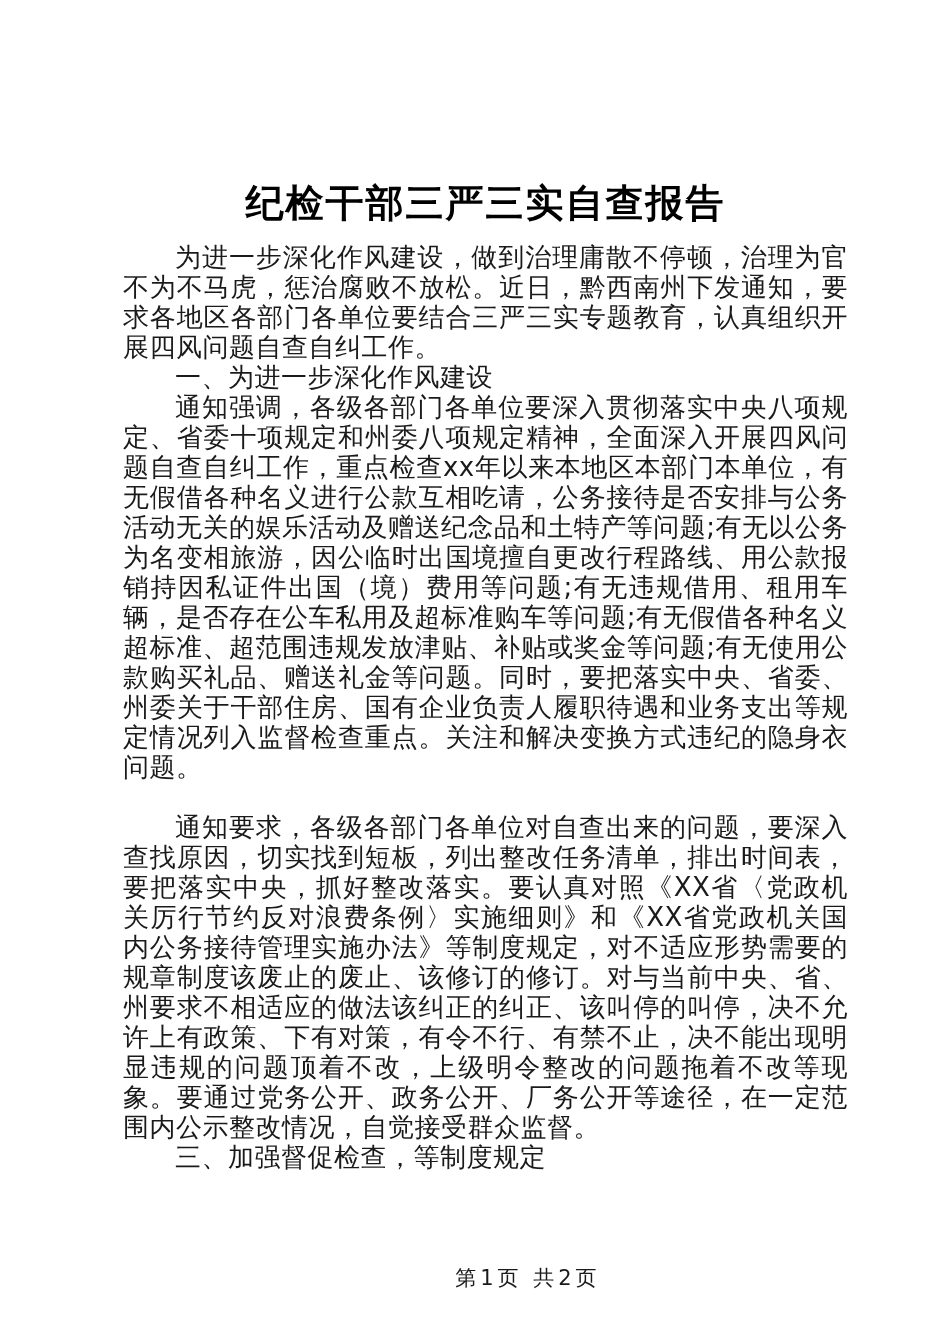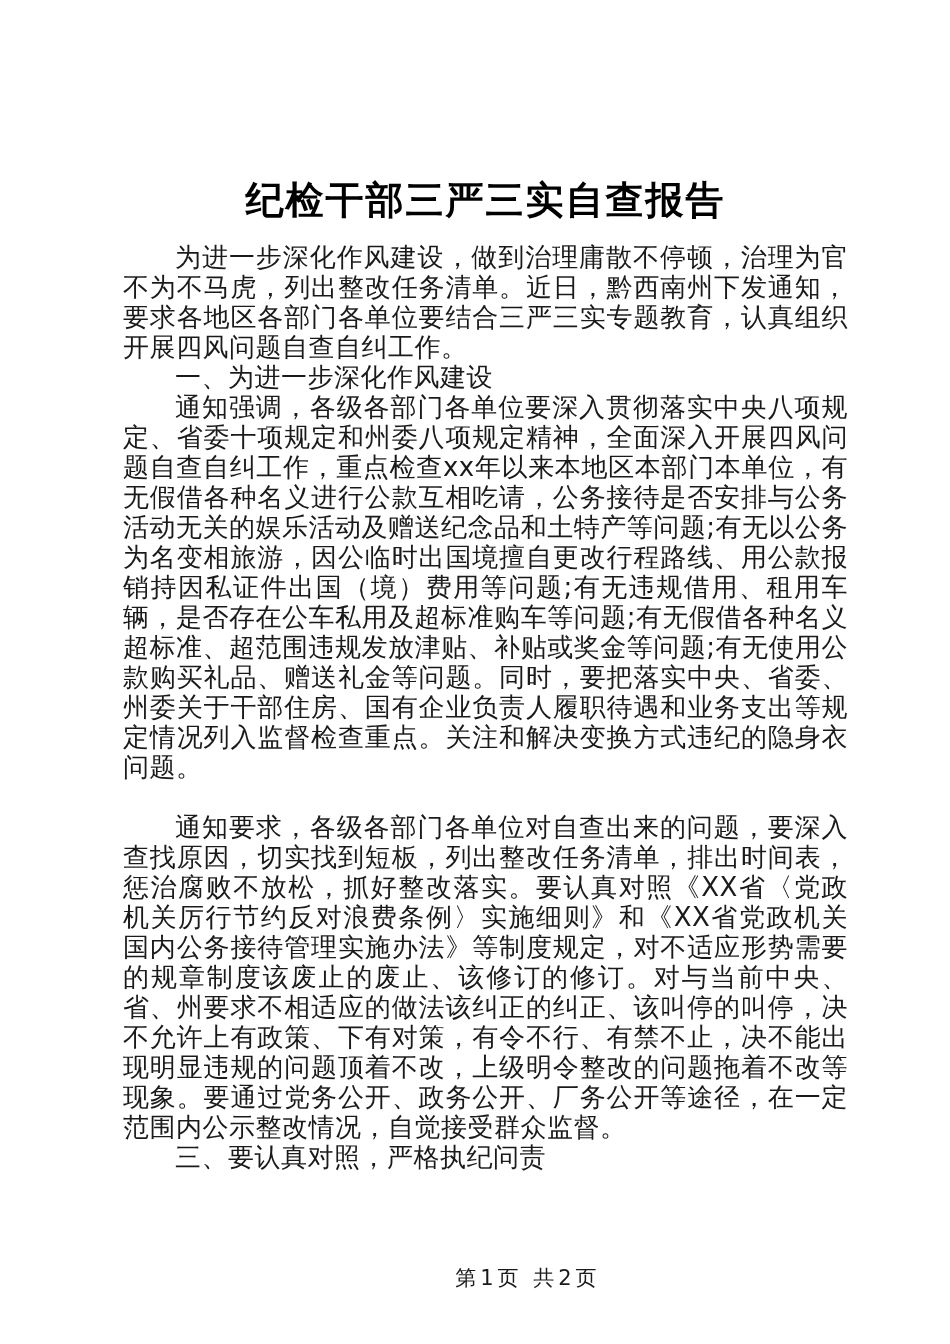--- a/index.html
+++ b/index.html
@@ -26,21 +26,21 @@
     background: #ffffff;
   }
   .doc-title {
     margin: 0 0 12px 0;
     font-size: 38px;
     line-height: 54px;
     font-weight: bold;
     text-align: center;
     letter-spacing: 2px;
     color: #000000;
-    font-family: Liberation Mono, monospace;
+    font-family: Liberation Serif, serif;
   }
   .body-para, .heading-line {
     margin: 0;
     font-size: 26px;
     line-height: 30px;
     letter-spacing: 0.5px;
     text-indent: 2em;
     color: #1a1a1a;
   }
   .body-para {
@@ -65,30 +65,30 @@
     color: #1a1a1a;
   }
 </style>
 </head>
 <body>
 
 <div class="page">
 
   <h1 class="doc-title">纪检干部三严三实自查报告</h1>
 
-  <p class="body-para">为进一步深化作风建设，做到治理庸散不停顿，治理为官不为不马虎，列出整改任务清单。近日，黔西南州下发通知，要求各地区各部门各单位要结合三严三实专题教育，认真组织开展四风问题自查自纠工作。</p>
+  <p class="body-para">为进一步深化作风建设，做到治理庸散不停顿，治理为官不为不马虎，惩治腐败不放松。近日，黔西南州下发通知，要求各地区各部门各单位要结合三严三实专题教育，认真组织开展四风问题自查自纠工作。</p>
 
   <p class="heading-line">一、为进一步深化作风建设</p>
 
   <p class="body-para">通知强调，各级各部门各单位要深入贯彻落实中央八项规定、省委十项规定和州委八项规定精神，全面深入开展四风问题自查自纠工作，重点检查xx年以来本地区本部门本单位，有无假借各种名义进行公款互相吃请，公务接待是否安排与公务活动无关的娱乐活动及赠送纪念品和土特产等问题;有无以公务为名变相旅游，因公临时出国境擅自更改行程路线、用公款报销持因私证件出国（境）费用等问题;有无违规借用、租用车辆，是否存在公车私用及超标准购车等问题;有无假借各种名义超标准、超范围违规发放津贴、补贴或奖金等问题;有无使用公款购买礼品、赠送礼金等问题。同时，要把落实中央、省委、州委关于干部住房、国有企业负责人履职待遇和业务支出等规定情况列入监督检查重点。关注和解决变换方式违纪的隐身衣问题。</p>
 
   <div class="blank-line"></div>
 
 
-  <p class="body-para">通知要求，各级各部门各单位对自查出来的问题，要深入查找原因，切实找到短板，列出整改任务清单，排出时间表，惩治腐败不放松，抓好整改落实。要认真对照《XX省〈党政机关厉行节约反对浪费条例〉实施细则》和《XX省党政机关国内公务接待管理实施办法》等制度规定，对不适应形势需要的规章制度该废止的废止、该修订的修订。对与当前中央、省、州要求不相适应的做法该纠正的纠正、该叫停的叫停，决不允许上有政策、下有对策，有令不行、有禁不止，决不能出现明显违规的问题顶着不改，上级明令整改的问题拖着不改等现象。要通过党务公开、政务公开、厂务公开等途径，在一定范围内公示整改情况，自觉接受群众监督。</p>
+  <p class="body-para">通知要求，各级各部门各单位对自查出来的问题，要深入查找原因，切实找到短板，列出整改任务清单，排出时间表，要把落实中央，抓好整改落实。要认真对照《XX省〈党政机关厉行节约反对浪费条例〉实施细则》和《XX省党政机关国内公务接待管理实施办法》等制度规定，对不适应形势需要的规章制度该废止的废止、该修订的修订。对与当前中央、省、州要求不相适应的做法该纠正的纠正、该叫停的叫停，决不允许上有政策、下有对策，有令不行、有禁不止，决不能出现明显违规的问题顶着不改，上级明令整改的问题拖着不改等现象。要通过党务公开、政务公开、厂务公开等途径，在一定范围内公示整改情况，自觉接受群众监督。</p>
 
-  <p class="heading-line">三、要认真对照，严格执纪问责</p>
+  <p class="heading-line">三、加强督促检查，等制度规定</p>
 
   <div class="page-footer">
     <span>第1页 共2页</span>
   </div>
 
 </div>
 
 </body></html>

